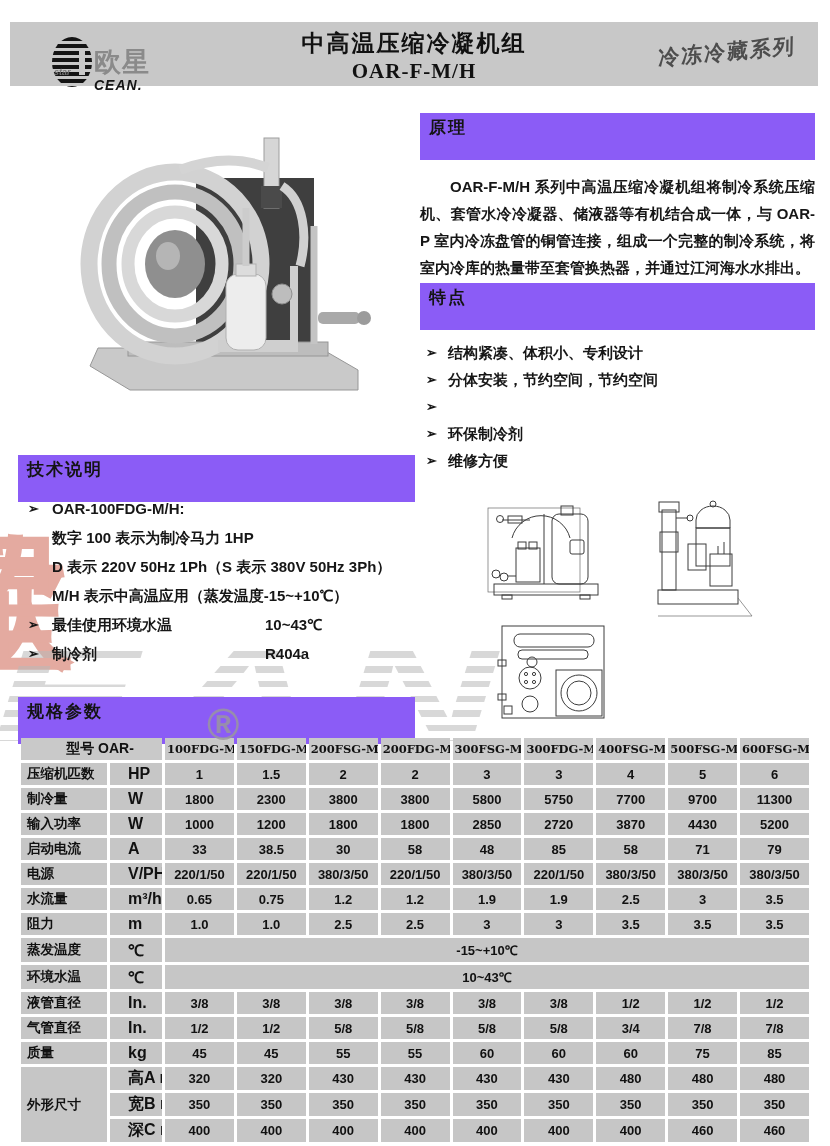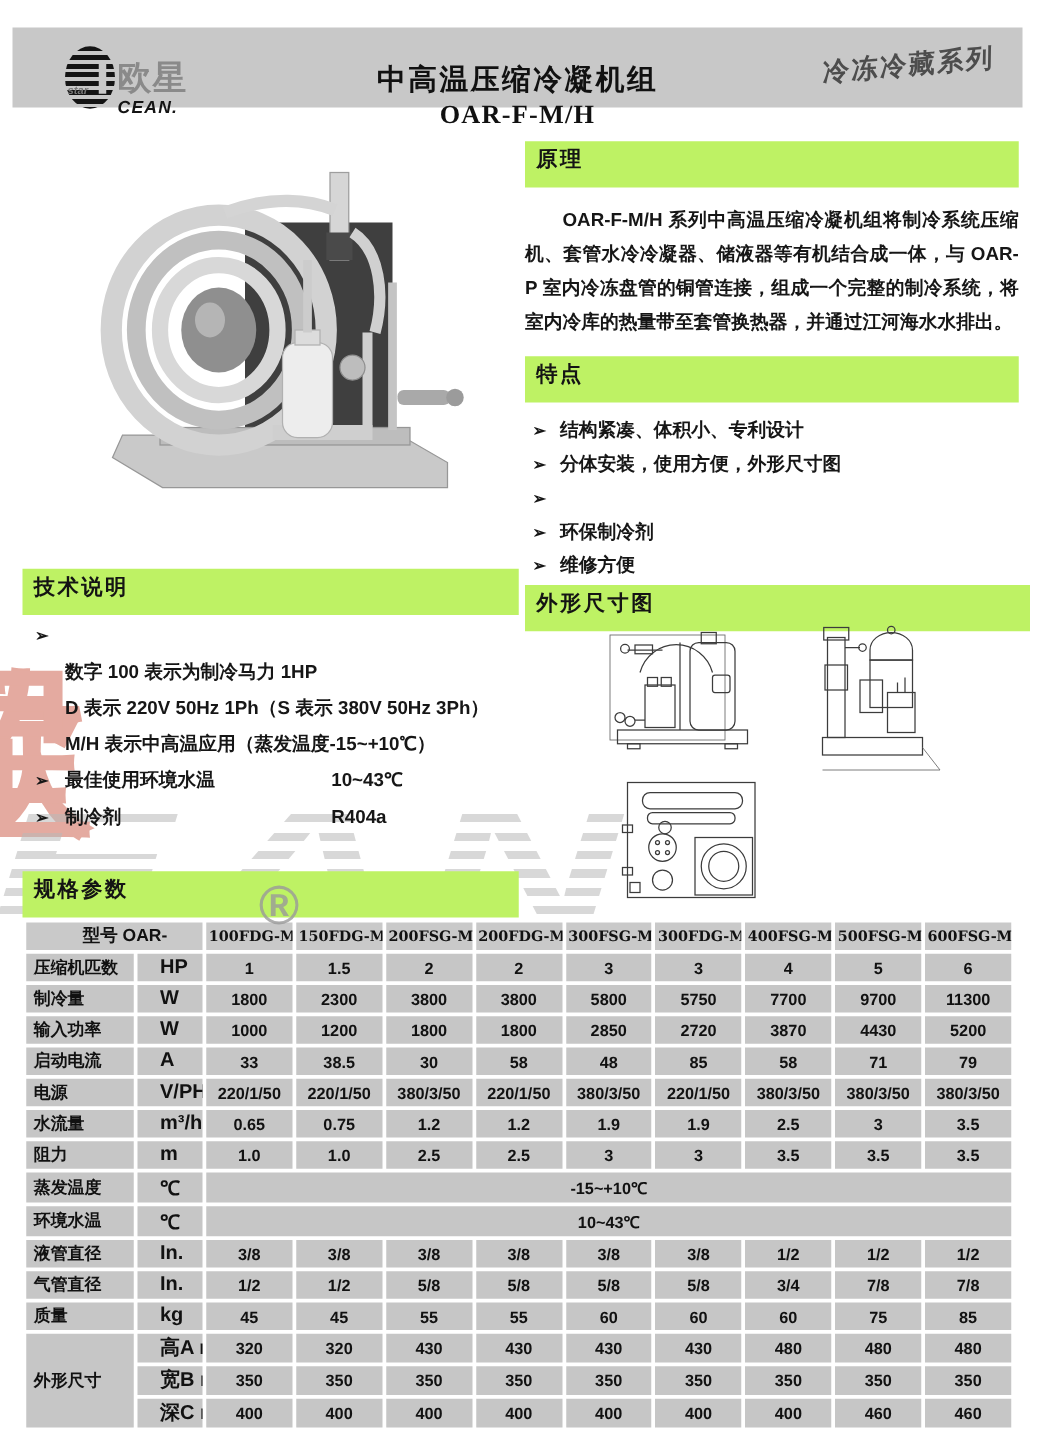--- a/index.html
+++ b/index.html
@@ -19,32 +19,32 @@
   .header-bar{position:absolute;left:10px;top:22px;width:808px;height:64px;background:#c8c8c8;z-index:1;}
   .logo{position:absolute;left:42px;top:7px;display:flex;align-items:center;}
   .logo-o{width:40px;height:50px;border-radius:50%;position:relative;overflow:hidden;
           background:repeating-linear-gradient(180deg,#141414 0 4px,#c8c8c8 4px 7px);}
   .logo-o:after{content:"";position:absolute;right:7px;top:12px;width:6px;height:26px;background:#c8c8c8;}
   .logo-star{position:absolute;left:2px;bottom:10px;font-size:9px;font-weight:bold;color:#777;font-style:italic;}
   .logo-text{margin-left:2px;}
   .logo-cn{font-size:27px;font-weight:bold;color:#8a8a8a;line-height:26px;letter-spacing:1px;margin-top:20px;}
   .logo-en{font-size:14px;font-weight:900;color:#141414;line-height:20px;font-style:italic;letter-spacing:1px;}
   .title{position:absolute;left:0;right:0;top:6px;text-align:center;}
-  .title .t1{font-size:23px;font-weight:bold;color:#111;letter-spacing:2px;margin-top:20px;}
+  .title .t1{font-size:23px;font-weight:bold;color:#111;letter-spacing:2px;}
   .title .t2{font-size:21px;font-weight:bold;color:#111;font-family:"Liberation Serif",serif;letter-spacing:1px;}
   .series{position:absolute;right:22px;top:16px;font-size:21px;font-weight:bold;color:#4d4d4d;
           transform:rotate(-5deg) skewX(-6deg);letter-spacing:2px;z-index:1;}
   
-  .bar{background:#bef264;color:#141414;font-size:17px;font-weight:bold;height:37px;
+  .bar{background:#8b5cf6;color:#141414;font-size:17px;font-weight:bold;height:47px;
        line-height:29px;padding-left:9px;letter-spacing:2px;z-index:1;position:relative;}
   
   .col-right{position:absolute;left:420px;top:113px;width:395px;z-index:1;}
   .para{margin:13px 0 0 0;font-size:15px;font-weight:bold;line-height:27px;
         text-align:justify;text-indent:2em;color:#161616;}
-  .bar-feat{margin-top:14px;}
+  .bar-feat{margin-top:2px;}
   .feat{list-style:none;margin:9px 0 0 0;padding:0;}
   .feat li{font-size:15px;font-weight:bold;line-height:27px;display:flex;}
   .blt{width:22px;flex:0 0 22px;margin-left:6px;font-size:13px;}
   
   .bar-dims{position:absolute;left:420px;top:468px;width:395px;}
   .bar-tech{position:absolute;left:18px;top:455px;width:388px;}
   .bar-spec{position:absolute;left:18px;top:697px;width:388px;}
   .tech-list{position:absolute;left:18px;top:494px;width:400px;z-index:1;}
   .trow{position:relative;font-size:15px;font-weight:bold;line-height:29px;display:flex;}
   .trow .blt2{width:34px;flex:0 0 34px;padding-left:10px;font-size:13px;box-sizing:border-box;}
@@ -122,40 +122,41 @@
     <div class="bar">原理</div>
     <p class="para">OAR-F-M/H 系列中高温压缩冷凝机组将制冷系统压缩机、套管水冷冷凝器、储液器等有机结合成一体，与 OAR-P 室内冷冻盘管的铜管连接，组成一个完整的制冷系统，将室内冷库的热量带至套管换热器，并通过江河海水水排出。</p>
     <div class="bar bar-feat">特点</div>
     <ul class="feat">
       <li>
           <span class="blt">➢</span>
           <span>结构紧凑、体积小、专利设计</span>
         </li>
       <li>
           <span class="blt">➢</span>
-          <span>分体安装，使用方便，外形尺寸图</span>
+          <span>分体安装，节约空间，节约空间</span>
         </li>
       <li>
           <span class="blt">➢</span>
         </li>
       <li>
           <span class="blt">➢</span>
           <span>环保制冷剂</span>
         </li>
       <li>
           <span class="blt">➢</span>
           <span>维修方便</span>
         </li>
     </ul>
   </section>
 
   <div class="bar bar-tech">技术说明</div>
   <div class="tech-list">
     <div class="trow">
         <span class="blt2">➢</span>
+        <span>OAR-100FDG-M/H:</span>
       </div>
     <div class="trow">
         <span class="blt2"></span>
         <span>数字 100 表示为制冷马力 1HP</span>
       </div>
     <div class="trow">
         <span class="blt2"></span>
         <span>D 表示 220V 50Hz 1Ph（S 表示 380V 50Hz 3Ph）</span>
       </div>
     <div class="trow">
@@ -167,21 +168,20 @@
         <span>最佳使用环境水温</span>
         <span class="tval">10~43℃</span>
       </div>
     <div class="trow">
         <span class="blt2">➢</span>
         <span>制冷剂</span>
         <span class="tval">R404a</span>
       </div>
   </div>
 
-  <div class="bar bar-dims">外形尺寸图</div>
 
   <svg class="dwg dwg-front" width="130" height="108" viewBox="0 0 130 108">
     <rect class="lt" x="6" y="8" width="92" height="84"></rect>
     <path class="ln" d="M30 38 a30 30 0 0 1 58 0"></path>
     <rect class="ln" x="70" y="14" width="36" height="70" rx="7"></rect>
     <rect class="ln" x="79" y="6" width="12" height="9"></rect>
     <rect class="ln" x="88" y="40" width="14" height="14" rx="2"></rect>
     <rect class="ln" x="34" y="48" width="24" height="34"></rect>
     <rect class="ln" x="36" y="42" width="8" height="7"></rect>
       <rect class="ln" x="47" y="42" width="8" height="7"></rect>

